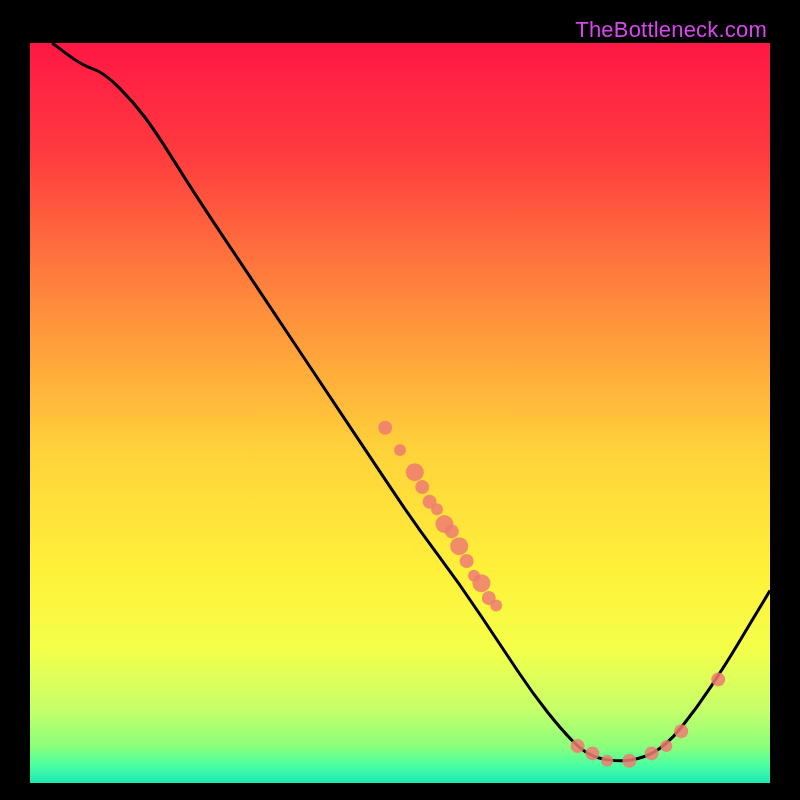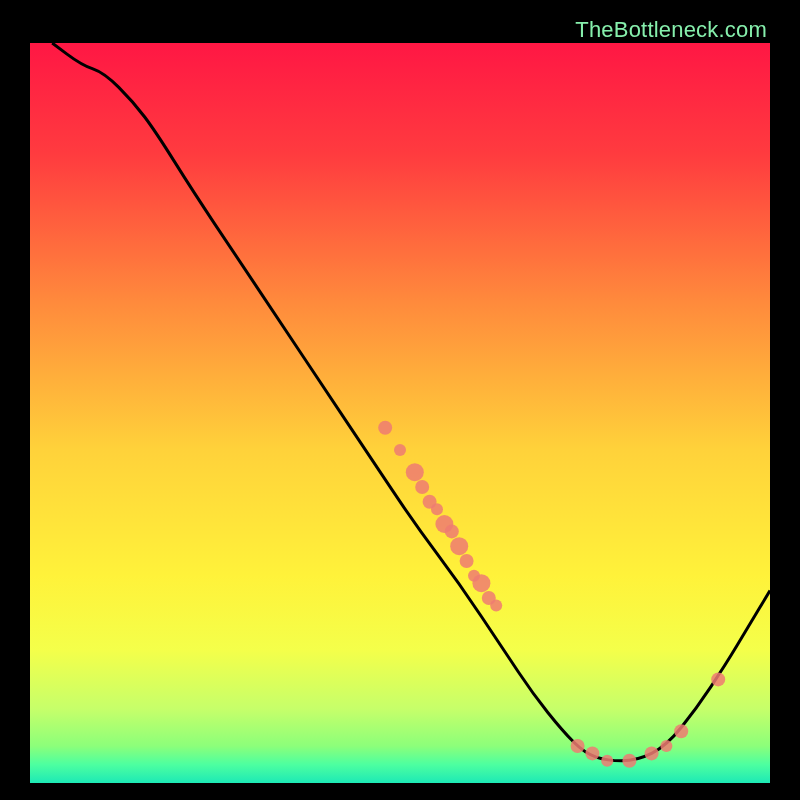--- a/index.html
+++ b/index.html
@@ -23,21 +23,21 @@
     left: 15px;
     top: 28px;
     width: 740px;
     height: 740px;
     overflow: hidden;
   }
   .watermark {
     position: absolute;
     top: 2px;
     right: 18px;
-    color: #86efac;
+    color: #d946ef;
     font-size: 22px;
     font-weight: 500;
     letter-spacing: 0.2px;
   }
   svg { display: block; }
 </style>
 </head>
 <body>
 
 <div class="frame">

